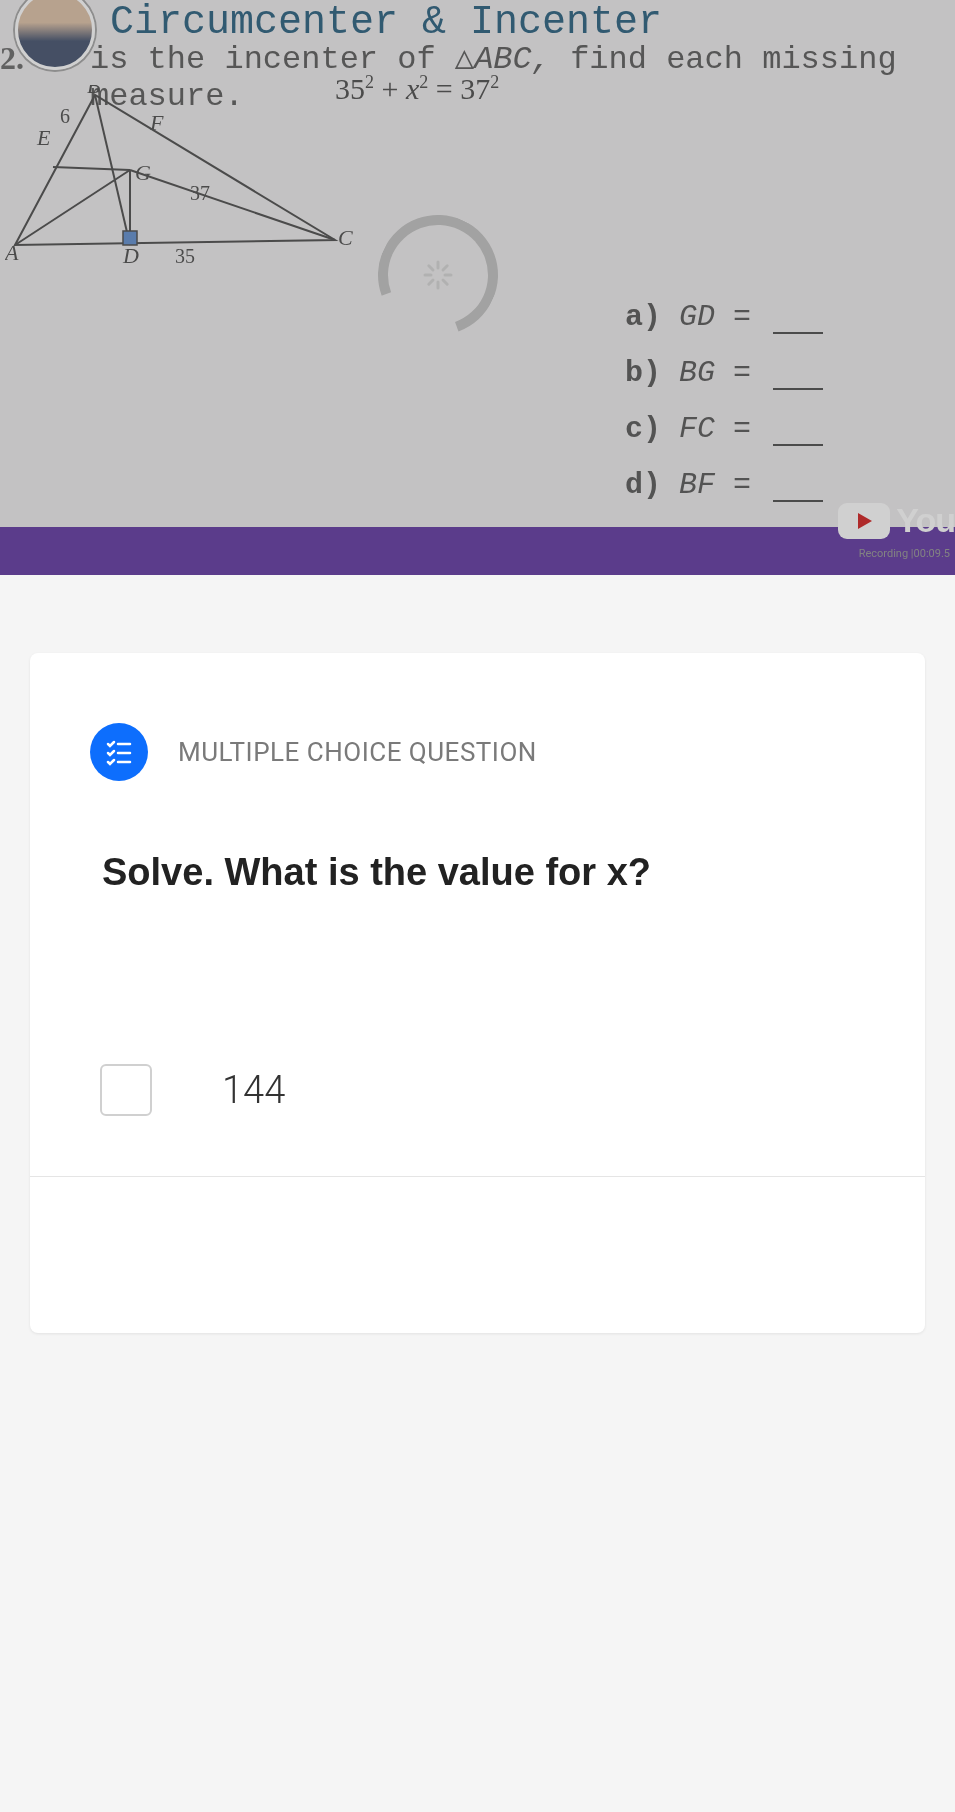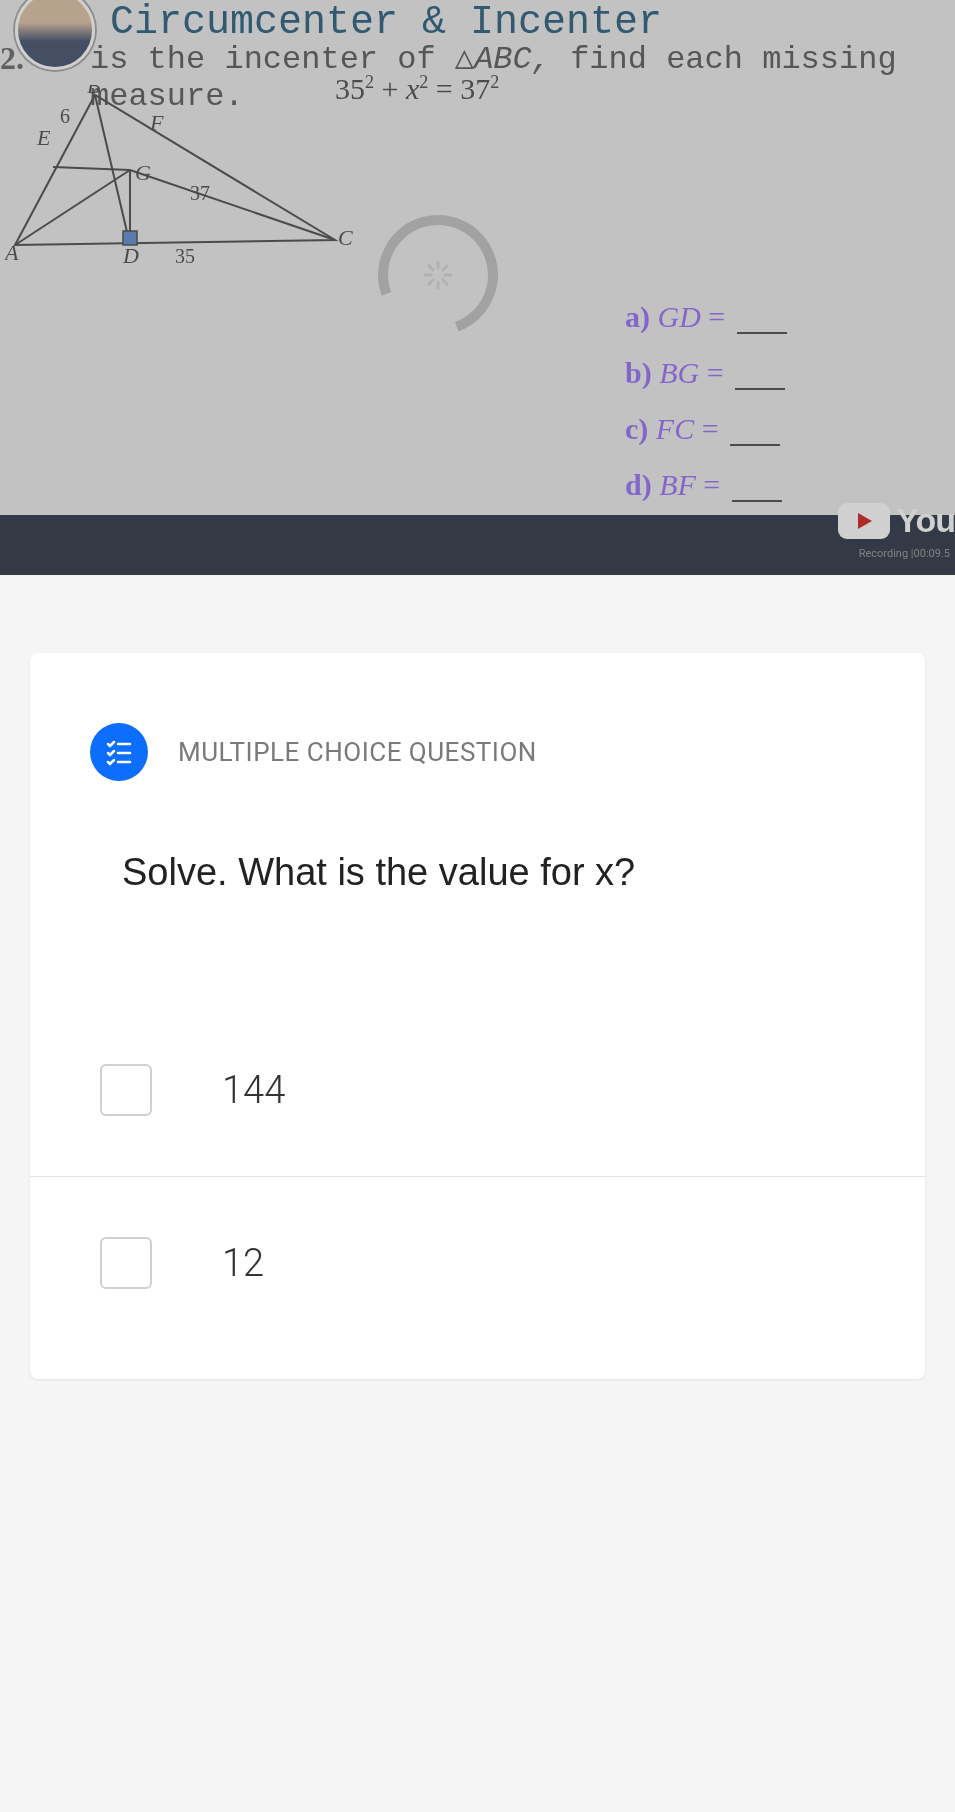--- a/index.html
+++ b/index.html
@@ -77,23 +77,23 @@
   .equation sup { font-size: 18px; vertical-align: super; }
   .triangle-svg {
     position: absolute;
     top: 85px;
     left: 5px;
   }
   .measures {
     position: absolute;
     top: 300px;
     left: 625px;
-    font-family: Liberation Serif, serif;
+    font-family: Liberation Mono, monospace;
     font-size: 30px;
-    color: #8b5cf6;
+    color: #404040;
   }
   .measure-row { margin-bottom: 22px; white-space: nowrap; }
   .measure-row .blank { display:inline-block; border-bottom: 2px solid #333; width:50px; vertical-align:bottom; margin-left:4px;}
   .measure-row .bold { font-weight: bold; }
   .measure-row .ital { font-style: italic; }
   .spinner-wrap {
     position: absolute;
     top: 215px;
     left: 378px;
     width: 120px;
@@ -109,22 +109,22 @@
     transform: rotate(25deg);
   }
   .spinner-center {
     position: absolute;
     top: 45px; left: 45px;
     width: 30px; height: 30px;
   }
   .bottom-bar {
     position: absolute;
     left: 0; right: 0; bottom: 0;
-    height: 60px;
-    background: #0f172a;
+    height: 48px;
+    background: #4c1d95;
   }
   .youtube-badge {
     position: absolute;
     right: 0px;
     bottom: 35px;
     display: flex;
     align-items: center;
     gap: 6px;
   }
   .yt-play {
@@ -175,22 +175,22 @@
   }
   .qtype-label {
     color: #7a7a7a;
     font-size: 26px;
     letter-spacing: 0.5px;
     font-weight: 400;
   }
   .question-text {
     font-size: 38px;
     color: #222;
-    font-weight: 400;
-    margin-left: 32px;
+    font-weight: 700;
+    margin-left: 12px;
     margin-bottom: 140px;
     font-family: -apple-system, "Helvetica Neue", sans-serif;
   }
   .option-row {
     display: flex;
     align-items: center;
     gap: 70px;
     padding: 30px 0 30px 10px;
   }
   .option-divider {
@@ -323,18 +323,14 @@
       </div>
       <div class="qtype-label">MULTIPLE CHOICE QUESTION</div>
     </div>
     <div class="question-text">Solve. What is the value for x?</div>
 
     <div class="option-row">
       <div class="checkbox"></div>
       <div class="option-text">144</div>
     </div>
     <div class="option-divider"></div>
-    <div class="option-row">
-      <div class="checkbox"></div>
-      <div class="option-text">12</div>
-    </div>
   </div>
 </div>
 
 </body></html>

